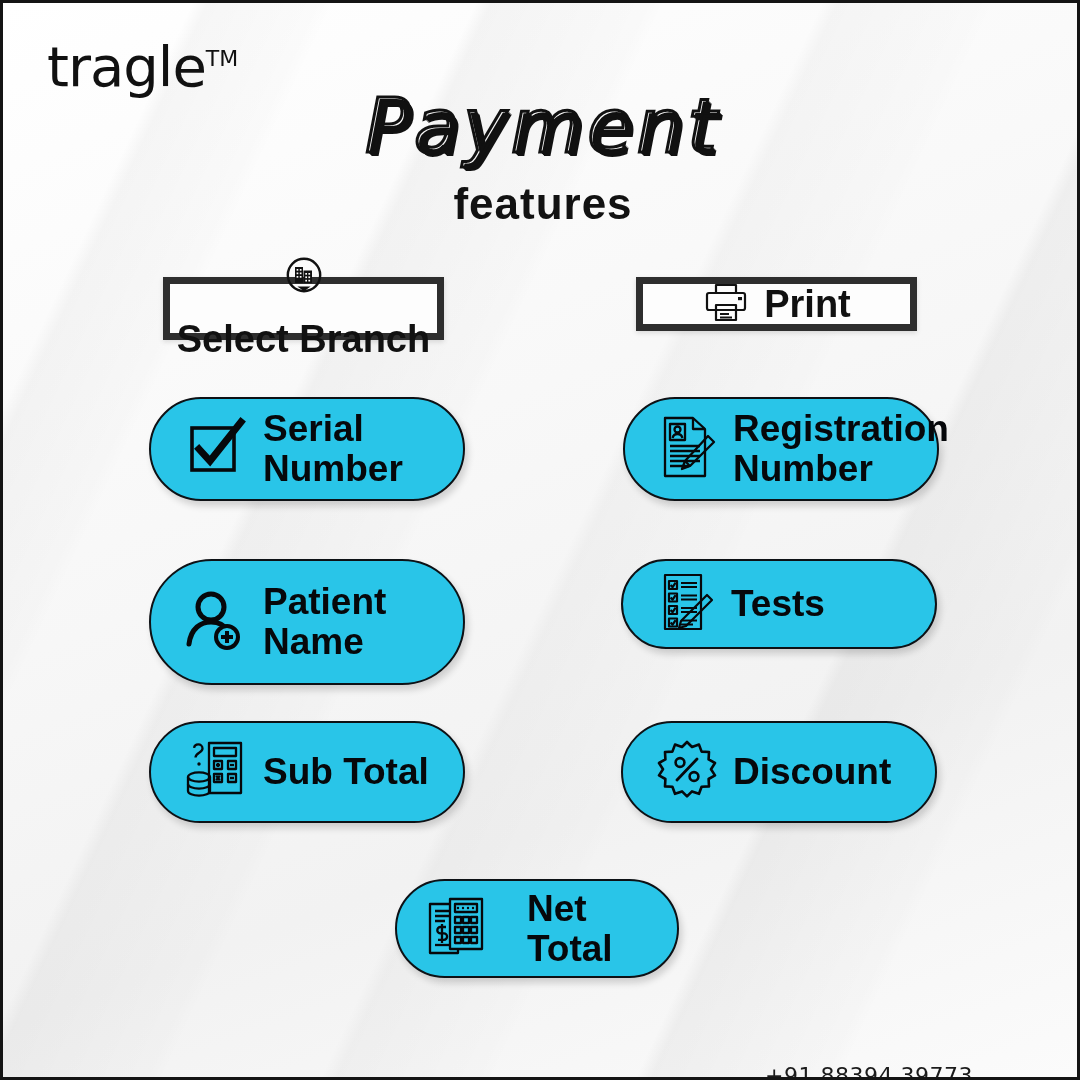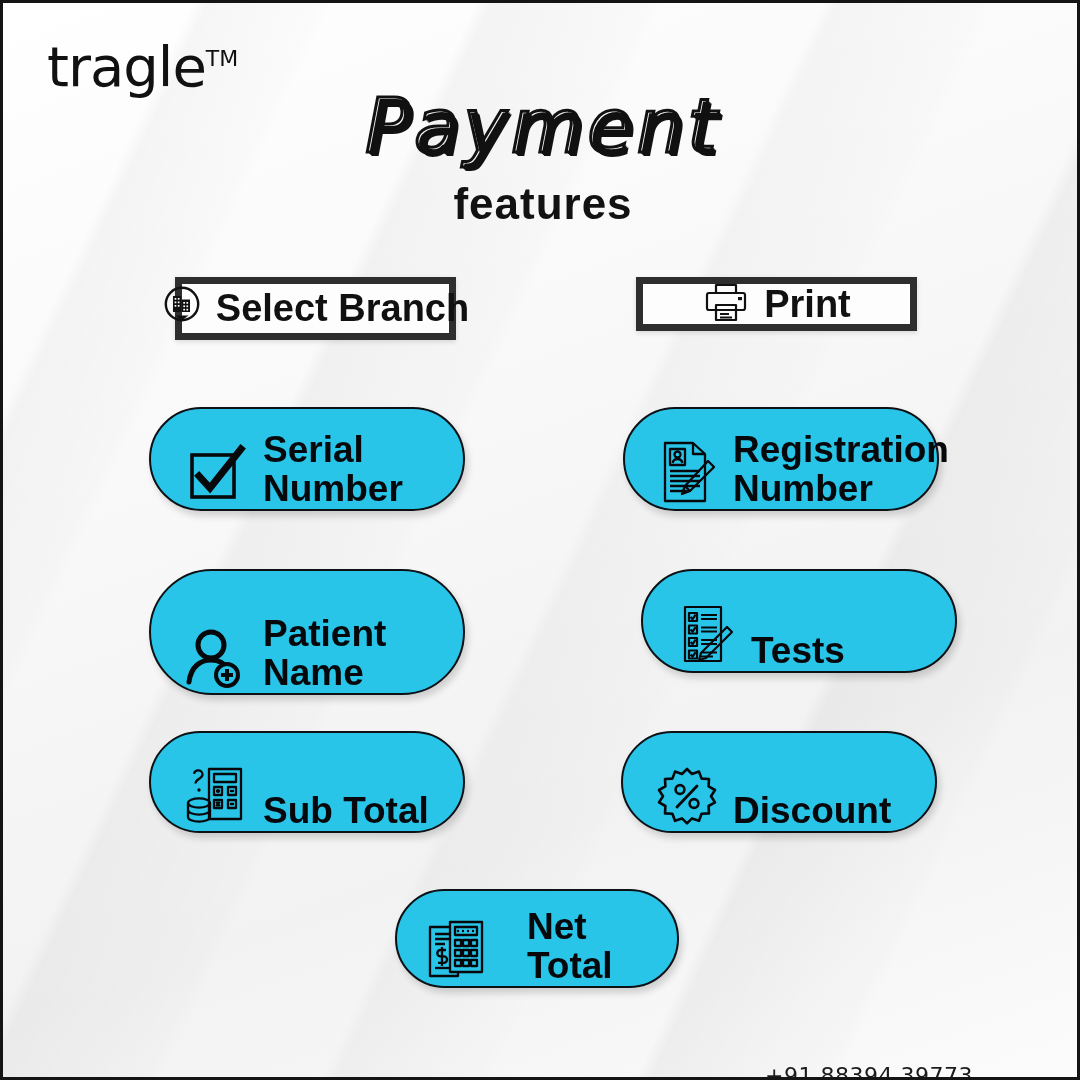--- a/index.html
+++ b/index.html
@@ -78,51 +78,50 @@
     background:#fdfdfd;
     display:flex;align-items:center;justify-content:center;
     gap:14px;
     box-shadow:0 2px 5px rgba(0,0,0,0.12);
   }
   .box-btn .lbl{
     font-family:"Liberation Sans", sans-serif;
     font-size:38px;font-weight:700;color:#111111;
     letter-spacing:0px;white-space:nowrap;
   }
-  #btn-select-branch{left:172px;top:274px;width:281px;height:63px;}
+  #btn-select-branch{left:160px;top:274px;width:281px;height:63px;flex-direction:column;}
   #btn-print{left:633px;top:274px;width:281px;height:54px;}
 
   
   .pill{
     position:absolute;
     box-sizing:border-box;
     background:#29c5e8;
     border:2px solid #0d1115;
     border-radius:999px;
-    display:flex;align-items:flex-end;
+    display:flex;align-items:center;
     padding-left:34px;
     gap:16px;
     box-shadow:3px 5px 7px rgba(0,0,0,0.16);
-    margin-top:10px;
   }
   .pill .lbl{
     font-family:"Liberation Sans", sans-serif;
     font-weight:700;
     font-size:37px;
     line-height:1.07;
     color:#06080b;
     letter-spacing:0px;
     white-space:pre-line;
   }
   .pill .ico{display:block;flex:0 0 auto;}
 
   #pill-serial{left:146px;top:394px;width:316px;height:104px;}
   #pill-registration{left:620px;top:394px;width:316px;height:104px;}
   #pill-patient{left:146px;top:556px;width:316px;height:126px;}
-  #pill-tests{left:638px;top:556px;width:316px;height:104px;}
+  #pill-tests{left:618px;top:556px;width:316px;height:90px;}
   #pill-subtotal{left:146px;top:718px;width:316px;height:102px;}
   #pill-discount{left:618px;top:718px;width:316px;height:102px;}
   #pill-nettotal{left:392px;top:876px;width:284px;height:99px;padding-left:28px;gap:40px;}
 
   
   .footer-url{
     position:absolute;left:110px;top:1024px;
     font-family:"DejaVu Sans", sans-serif;
     font-size:22px;color:#1b1b1b;letter-spacing:0.5px;
   }

